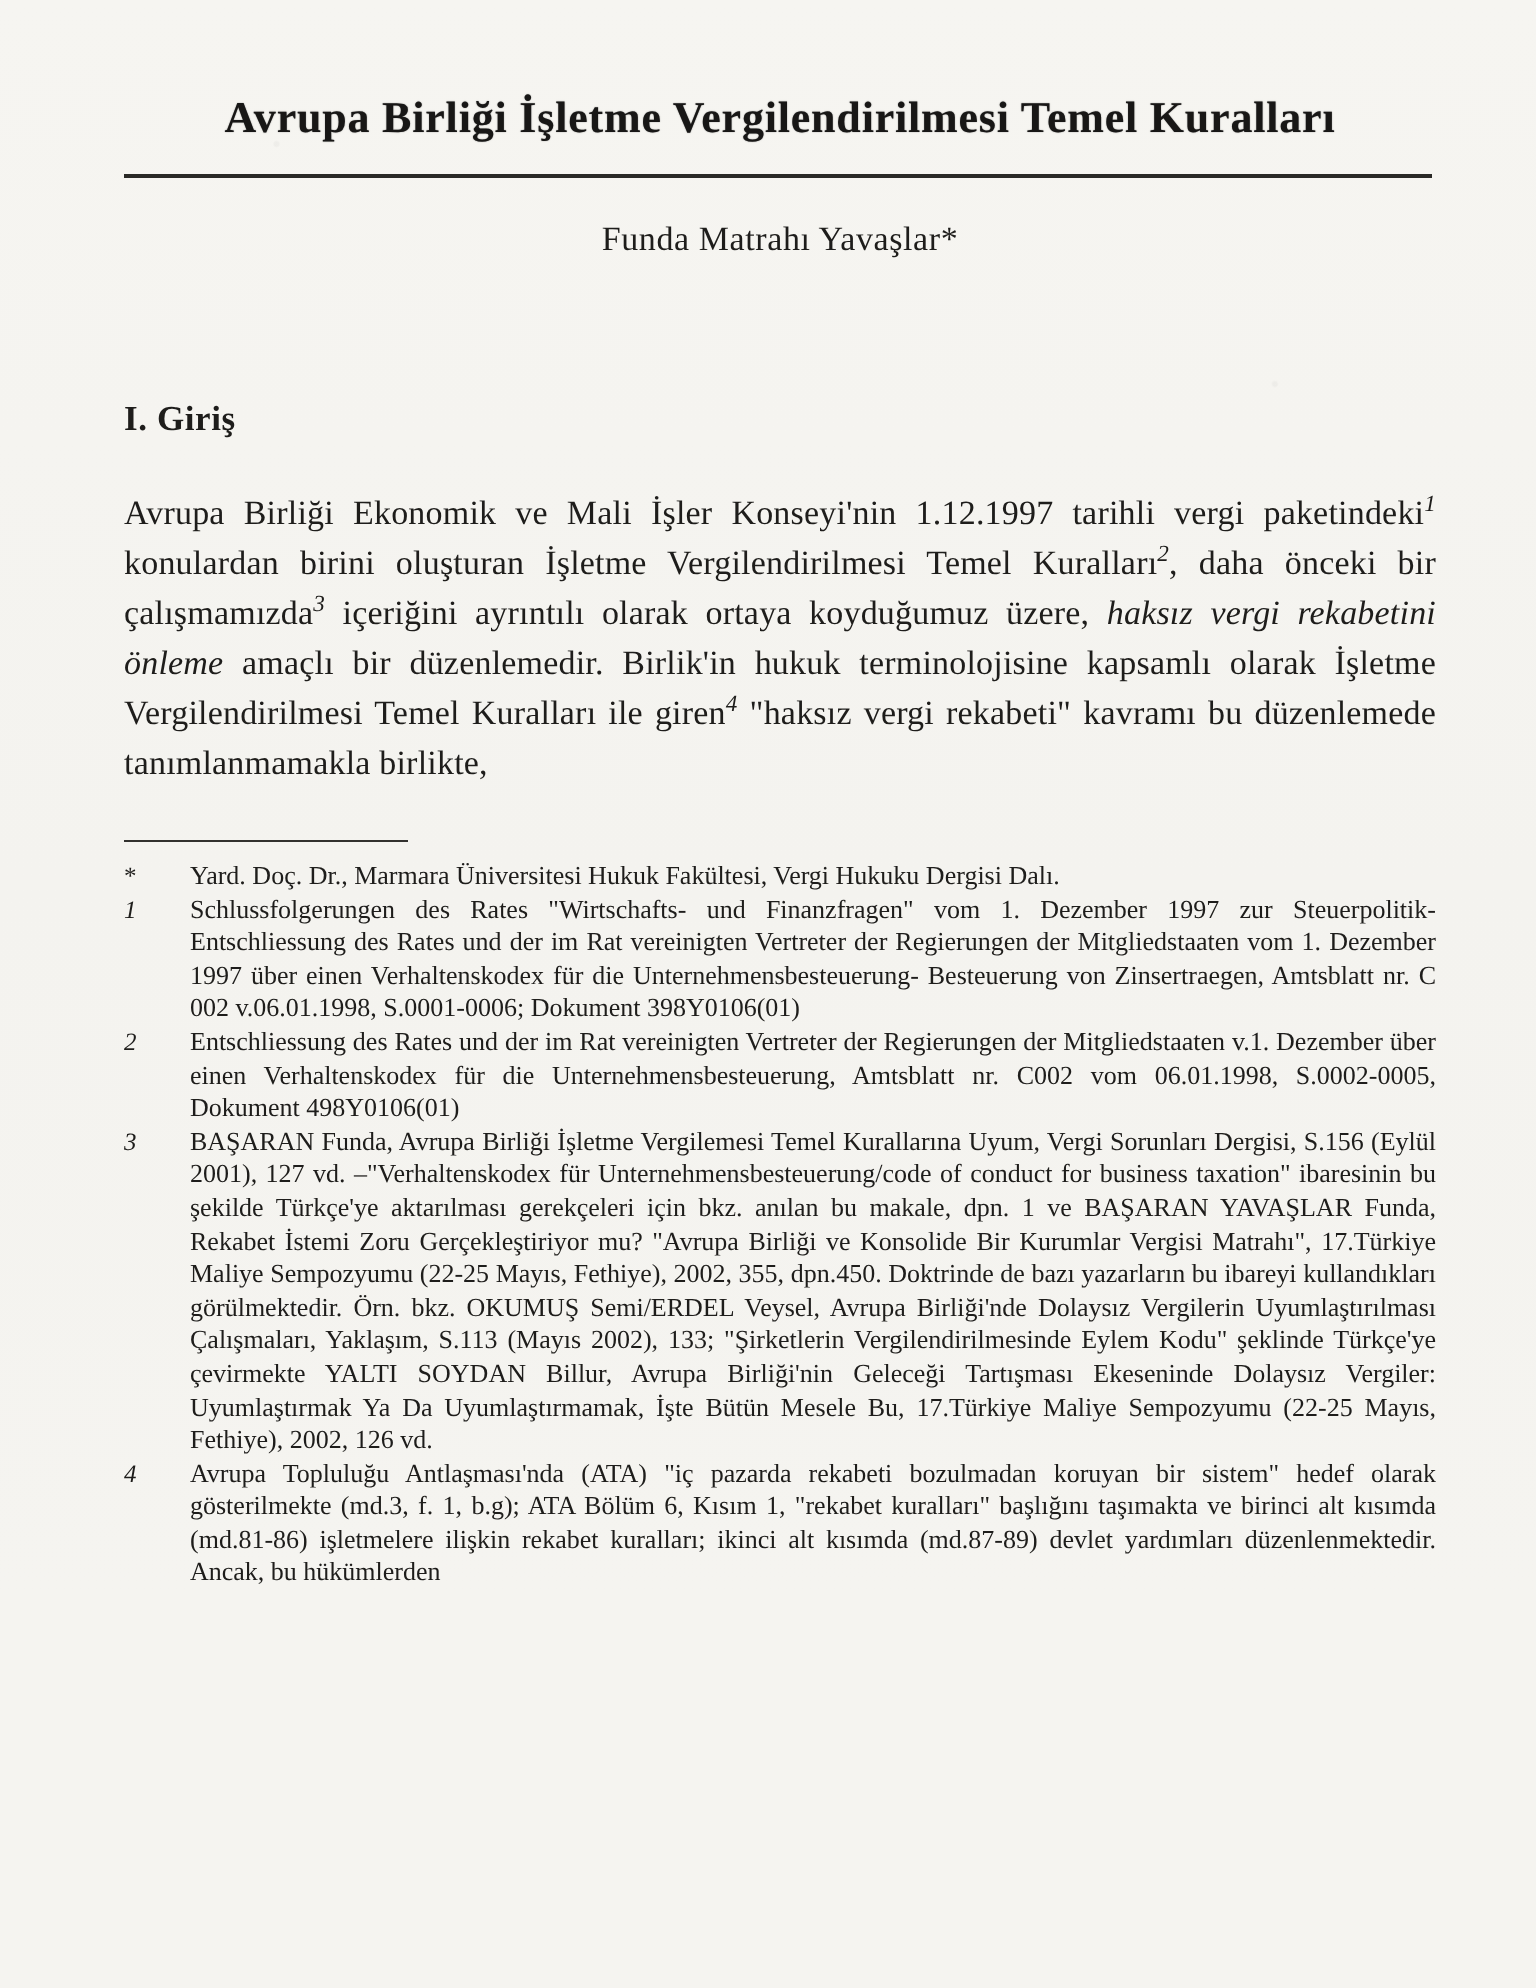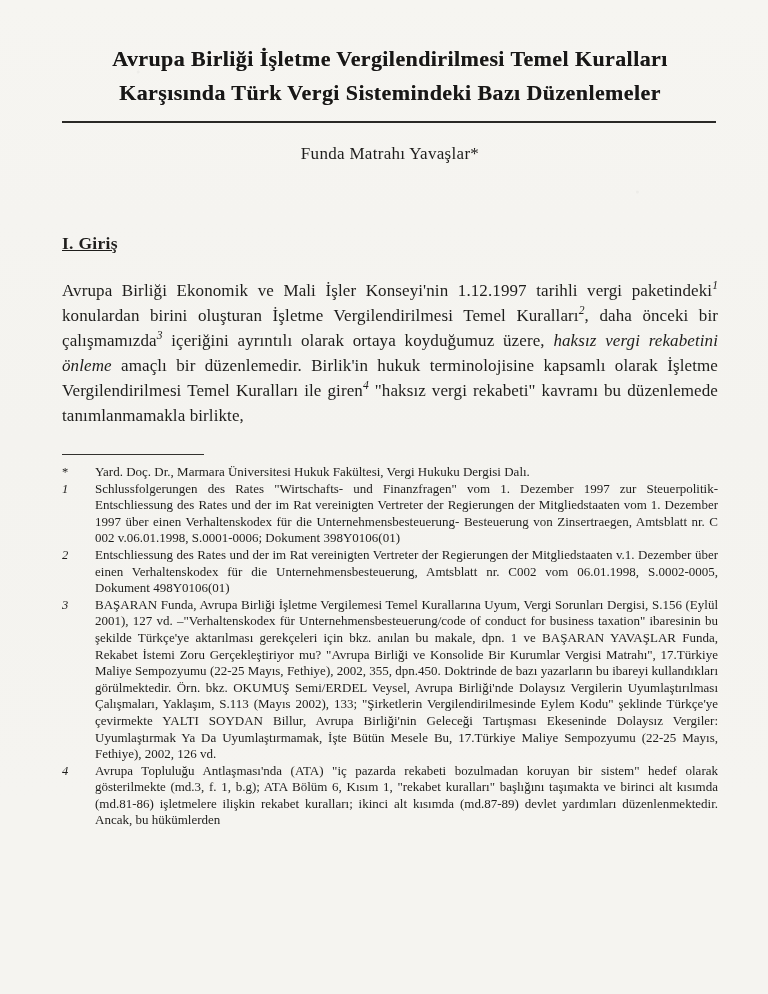--- a/index.html
+++ b/index.html
@@ -45,21 +45,20 @@
     text-align: center;
     font-size: 17px;
     margin-top: 21px;
     letter-spacing: 0.3px;
   }
   .section-heading {
     font-size: 17.5px;
     font-weight: bold;
     margin-top: 69px;
     letter-spacing: 0.3px;
-    text-decoration: underline;
   }
   .body-paragraph {
     margin-top: 24px;
     font-size: 17px;
     line-height: 25px;
     text-align: justify;
     letter-spacing: 0.1px;
   }
   .body-paragraph .italic { font-style: italic; }
   sup, .sup {
@@ -91,21 +90,20 @@
   }
   .footnote-text .italic { }
 </style>
 </head>
 <body>
 
 <div class="scan-page">
 
   <div class="title-block">
     <div class="article-title">Avrupa Birliği İşletme Vergilendirilmesi Temel Kuralları</div>
-    <div class="article-title">Karşısında Türk Vergi Sistemindeki Bazı Düzenlemeler</div>
     <hr class="title-rule">
     <div class="author-line">Funda Matrahı Yavaşlar*</div>
   </div>
 
   <div class="section-heading">I. Giriş</div>
 
   <p class="body-paragraph"><span>Avrupa Birliği Ekonomik ve Mali İşler Konseyi'nin 1.12.1997 tarihli vergi paketindeki</span><sup>1</sup><span> konulardan birini oluşturan İşletme Vergilendirilmesi Temel Kuralları</span><sup>2</sup><span>, daha önceki bir çalışmamızda</span><sup>3</sup><span> içeriğini ayrıntılı olarak ortaya koyduğumuz üzere, </span><span class="italic">haksız vergi rekabetini önleme</span><span> amaçlı bir düzenlemedir. Birlik'in hukuk terminolojisine kapsamlı olarak İşletme Vergilendirilmesi Temel Kuralları ile giren</span><sup>4</sup><span> "haksız vergi rekabeti" kavramı bu düzenlemede tanımlanmamakla birlikte,</span></p>
 
   <hr class="footnote-rule">
 

